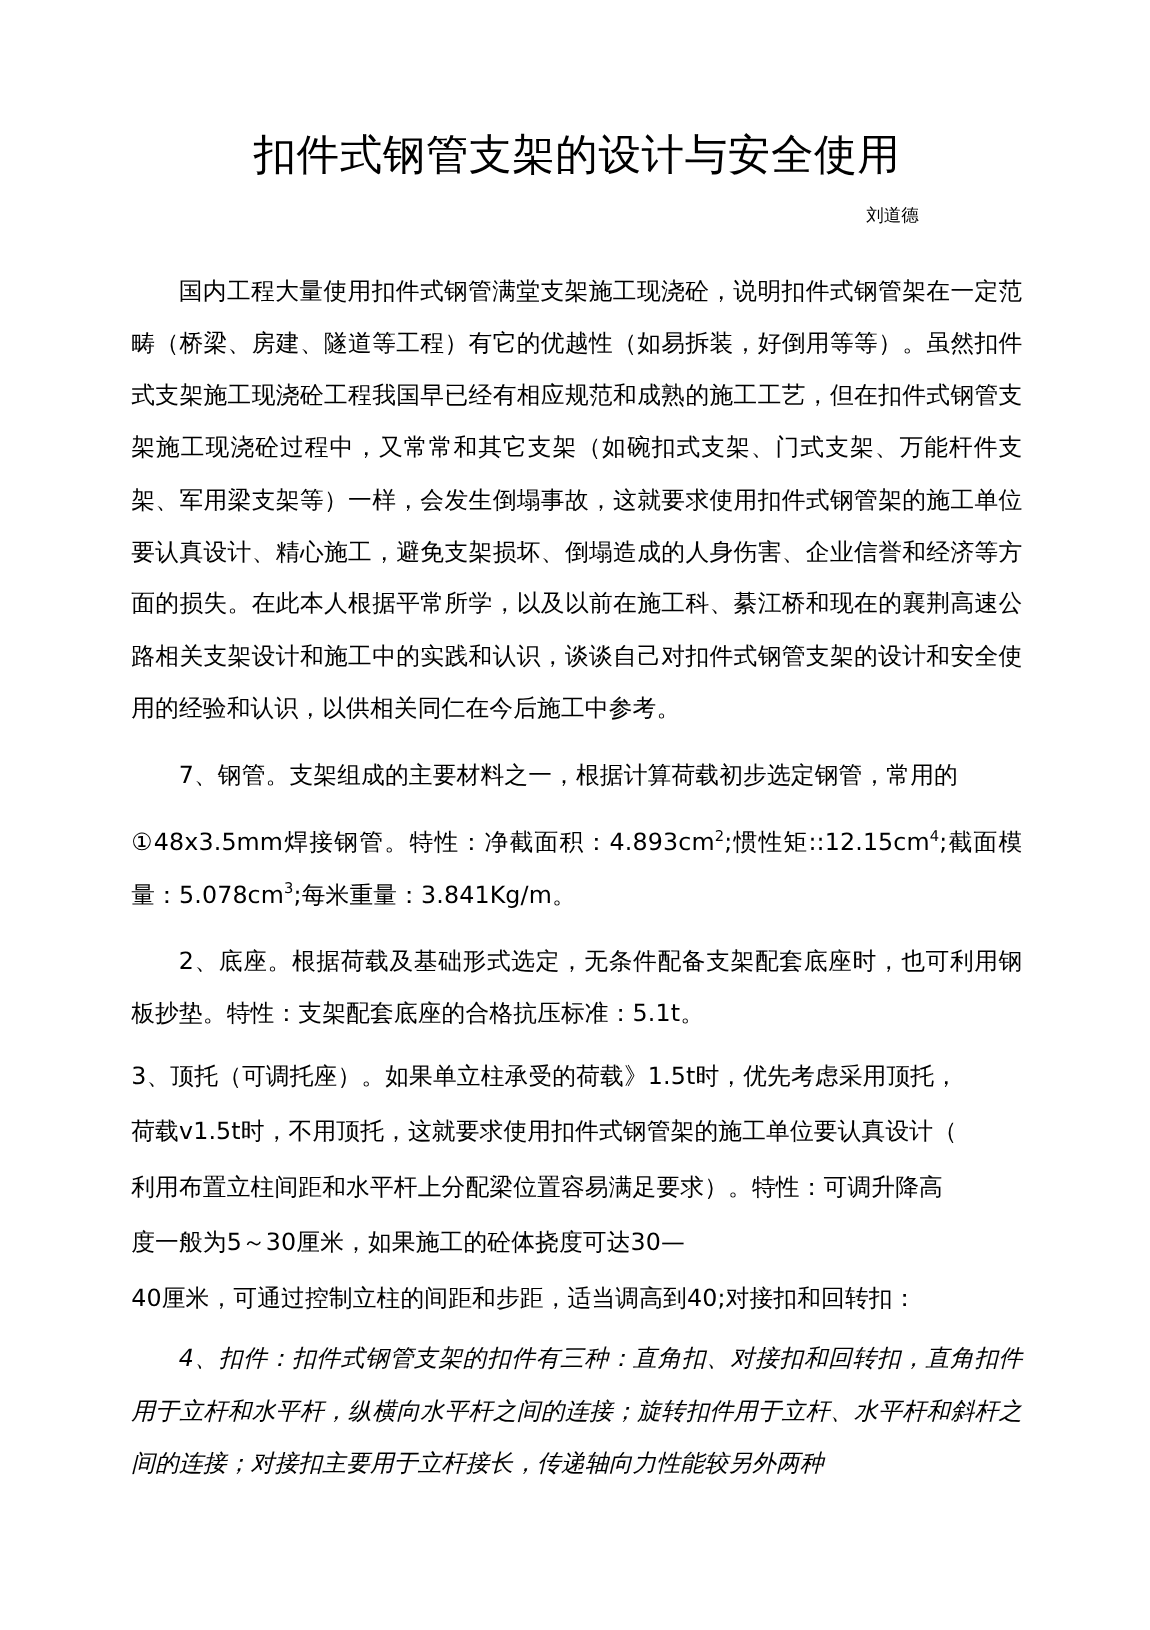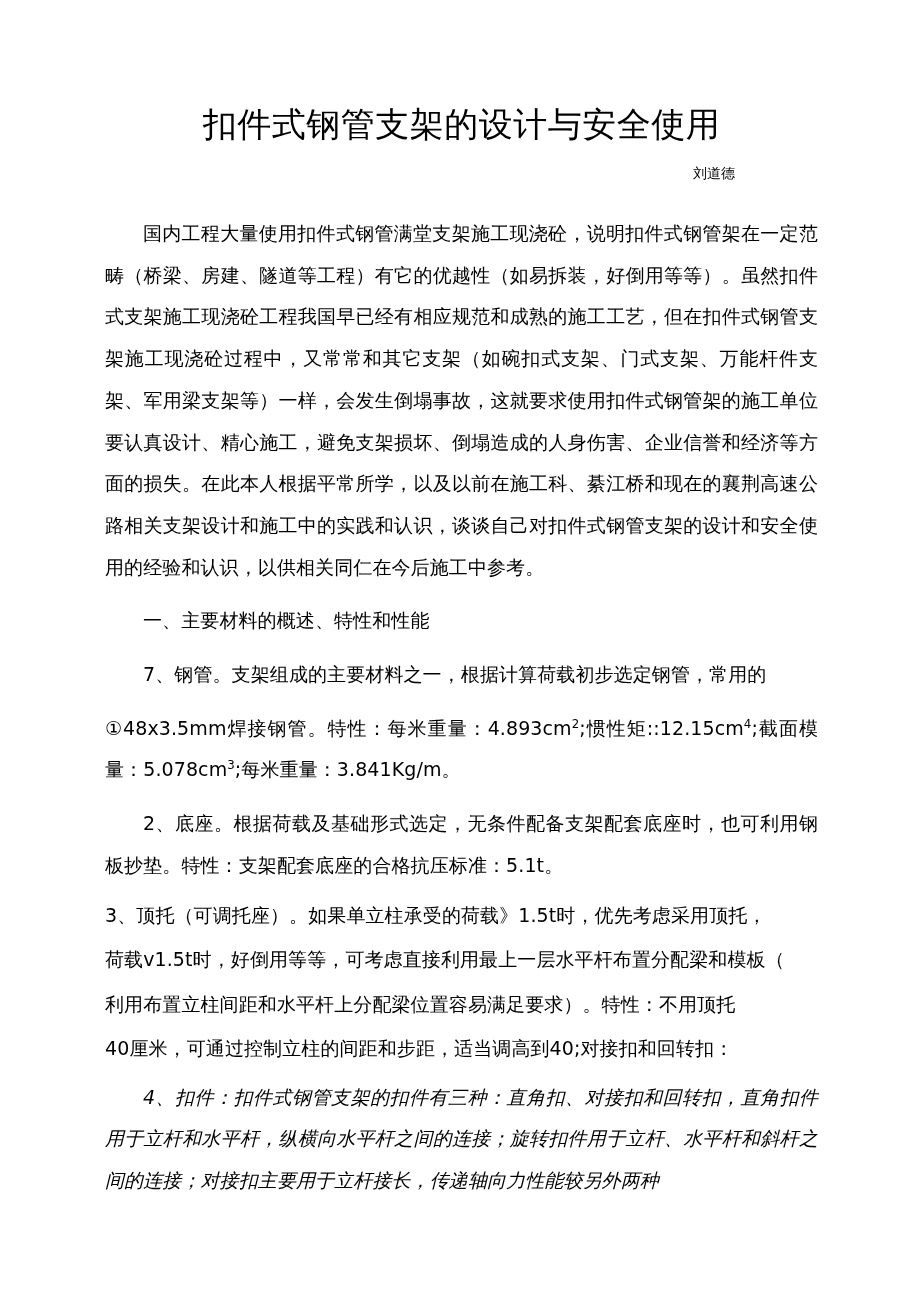--- a/index.html
+++ b/index.html
@@ -83,29 +83,29 @@
 
 <div class="page">
   <div class="content">
 
     <h1 class="doc-title">扣件式钢管支架的设计与安全使用</h1>
 
     <p class="author-line">刘道德</p>
 
     <p class="para indent gap-intro">国内工程大量使用扣件式钢管满堂支架施工现浇砼，说明扣件式钢管架在一定范畴（桥梁、房建、隧道等工程）有它的优越性（如易拆装，好倒用等等）。虽然扣件式支架施工现浇砼工程我国早已经有相应规范和成熟的施工工艺，但在扣件式钢管支架施工现浇砼过程中，又常常和其它支架（如碗扣式支架、门式支架、万能杆件支架、军用梁支架等）一样，会发生倒塌事故，这就要求使用扣件式钢管架的施工单位要认真设计、精心施工，避免支架损坏、倒塌造成的人身伤害、企业信誉和经济等方面的损失。在此本人根据平常所学，以及以前在施工科、綦江桥和现在的襄荆高速公路相关支架设计和施工中的实践和认识，谈谈自己对扣件式钢管支架的设计和安全使用的经验和认识，以供相关同仁在今后施工中参考。</p>
 
-    <p class="para indent gap-normal">一、主要材料的概述、特性和性能</p>
 
     <p class="para indent gap-normal">7、钢管。支架组成的主要材料之一，根据计算荷载初步选定钢管，常用的</p>
 
-    <p class="para noindent gap-normal"><span>①48x3.5mm焊接钢管。特性：每米重量：4.893cm</span><sup>2</sup><span>;惯性矩::12.15cm</span><sup>4</sup><span>;截面模量：5.078cm</span><sup>3</sup><span>;每米重量：3.841Kg/m。</span></p>
+    <p class="para noindent gap-normal"><span>①48x3.5mm焊接钢管。特性：净截面积：4.893cm</span><sup>2</sup><span>;惯性矩::12.15cm</span><sup>4</sup><span>;截面模量：5.078cm</span><sup>3</sup><span>;每米重量：3.841Kg/m。</span></p>
 
     <p class="para indent gap-normal">2、底座。根据荷载及基础形式选定，无条件配备支架配套底座时，也可利用钢板抄垫。特性：支架配套底座的合格抗压标准：5.1t。</p>
 
     <p class="para tight noindent">3、顶托（可调托座）。如果单立柱承受的荷载》1.5t时，优先考虑采用顶托，</p>
-    <p class="para tight noindent">荷载v1.5t时，好倒用等等，可考虑直接利用最上一层水平杆布置分配梁和模板（</p>
-    <p class="para tight noindent">利用布置立柱间距和水平杆上分配梁位置容易满足要求）。特性：不用顶托</p>
+    <p class="para tight noindent">荷载v1.5t时，不用顶托，这就要求使用扣件式钢管架的施工单位要认真设计（</p>
+    <p class="para tight noindent">利用布置立柱间距和水平杆上分配梁位置容易满足要求）。特性：可调升降高</p>
+    <p class="para tight noindent">度一般为5～30厘米，如果施工的砼体挠度可达30—</p>
     <p class="para tight noindent">40厘米，可通过控制立柱的间距和步距，适当调高到40;对接扣和回转扣：</p>
 
     <p class="para indent" style="margin-top: 10px; font-style: italic;">4、扣件：扣件式钢管支架的扣件有三种：直角扣、对接扣和回转扣，直角扣件用于立杆和水平杆，纵横向水平杆之间的连接；旋转扣件用于立杆、水平杆和斜杆之间的连接；对接扣主要用于立杆接长，传递轴向力性能较另外两种</p>
 
   </div>
 </div>
 
 </body></html>

